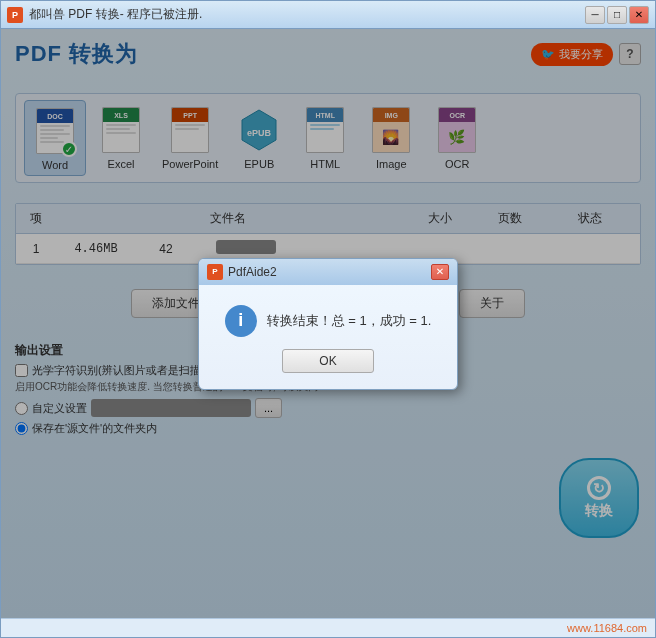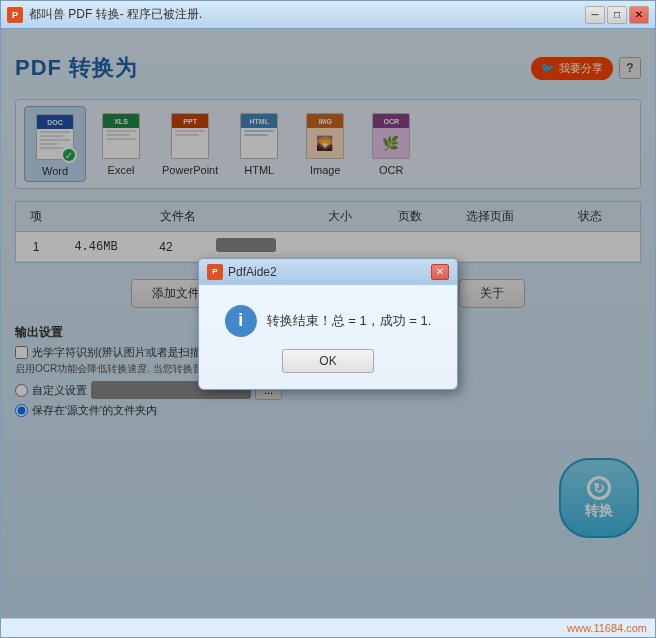--- a/index.html
+++ b/index.html
@@ -70,24 +70,24 @@
       justify-content: center;
       font-size: 10px;
       cursor: pointer;
     }
     .titlebar-btn.close { background: linear-gradient(to bottom, #f08070, #e06050); }
 
     
     .main-content {
       flex: 1;
       background: linear-gradient(to bottom, #deedf7 0%, #c8dff0 100%);
-      padding: 24px 14px;
+      padding: 10px 14px;
       display: flex;
       flex-direction: column;
-      gap: 12px;
+      gap: 20px;
       position: relative;
     }
 
     
     .header-row {
       display: flex;
       align-items: center;
       justify-content: space-between;
       margin-bottom: 4px;
     }
@@ -528,20 +528,29 @@
             <div class="fi-banner" style="background:#cc4400;">PPT</div>
             <div class="fi-lines">
               <div class="fi-line w100"></div>
               <div class="fi-line w80"></div>
             </div>
           </div>
         </div>
         <span class="format-label">PowerPoint</span>
       </div>
 
+      <div class="format-item">
+        <div class="format-icon-box">
+          <svg width="42" height="48" viewBox="0 0 42 48">
+            <polygon points="21,4 38,14 38,34 21,44 4,34 4,14" fill="#44aacc" stroke="#2288aa" stroke-width="1"></polygon>
+            <text x="21" y="30" text-anchor="middle" fill="white" font-size="9" font-weight="bold">ePUB</text>
+          </svg>
+        </div>
+        <span class="format-label">EPUB</span>
+      </div>
 
 
       <div class="format-item">
         <div class="format-icon-box">
           <div class="small-file-icon">
             <div class="fi-banner" style="background:#4488bb;">HTML</div>
             <div class="fi-lines">
               <div class="fi-line w100" style="background:#aad8f0;"></div>
               <div class="fi-line w80" style="background:#aad8f0;"></div>
             </div>
@@ -571,21 +580,20 @@
       </div>
 
     </div>
 
     <div class="table-area">
       <div class="table-header">
         <div class="th col-num">项</div>
         <div class="th col-name">文件名</div>
         <div class="th col-size">大小</div>
         <div class="th col-pages">页数</div>
-        <div class="th col-select">选择页面</div>
         <div class="th col-status">状态</div>
       </div>
       <div class="table-row">
         <div class="td col-num">1</div>
         <div class="td col-size">4.46MB</div>
         <div class="td col-pages">42</div>
         <div class="td col-status">
           <span class="blurred" style="width:60px;"></span>
         </div>
       </div>

